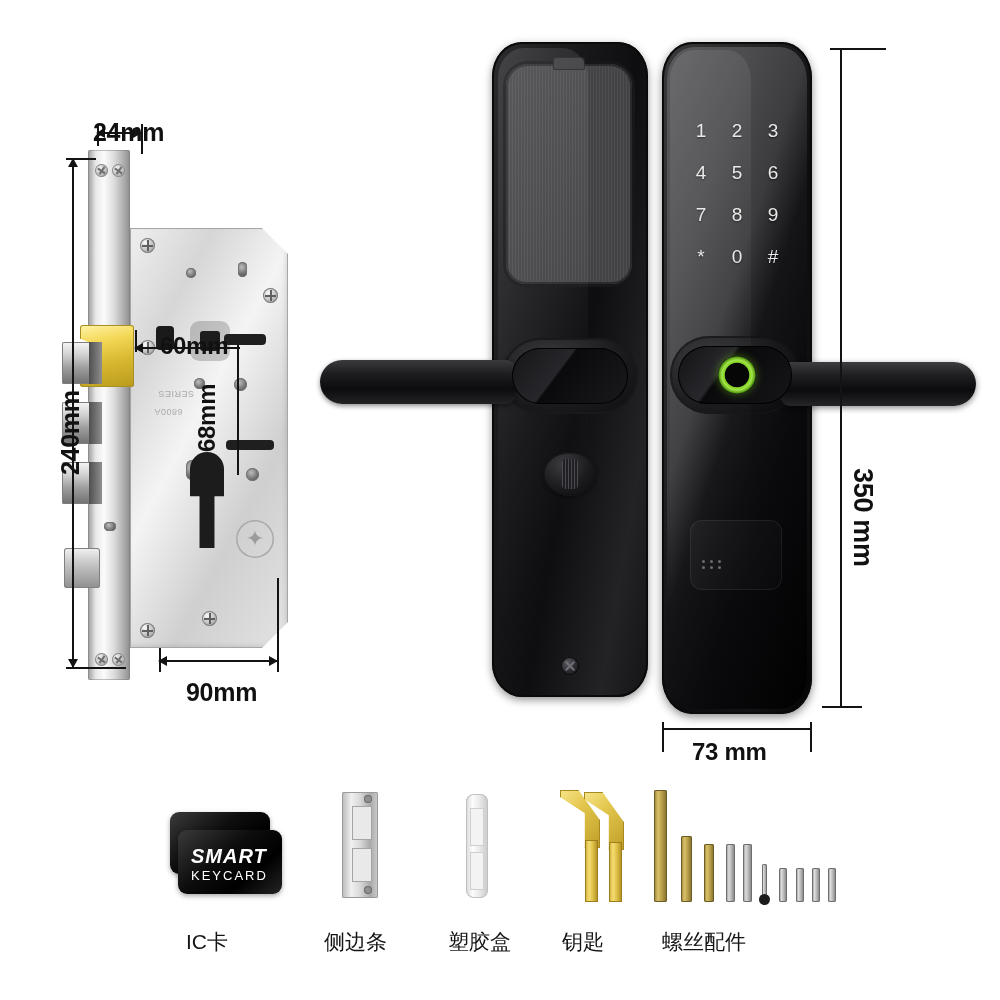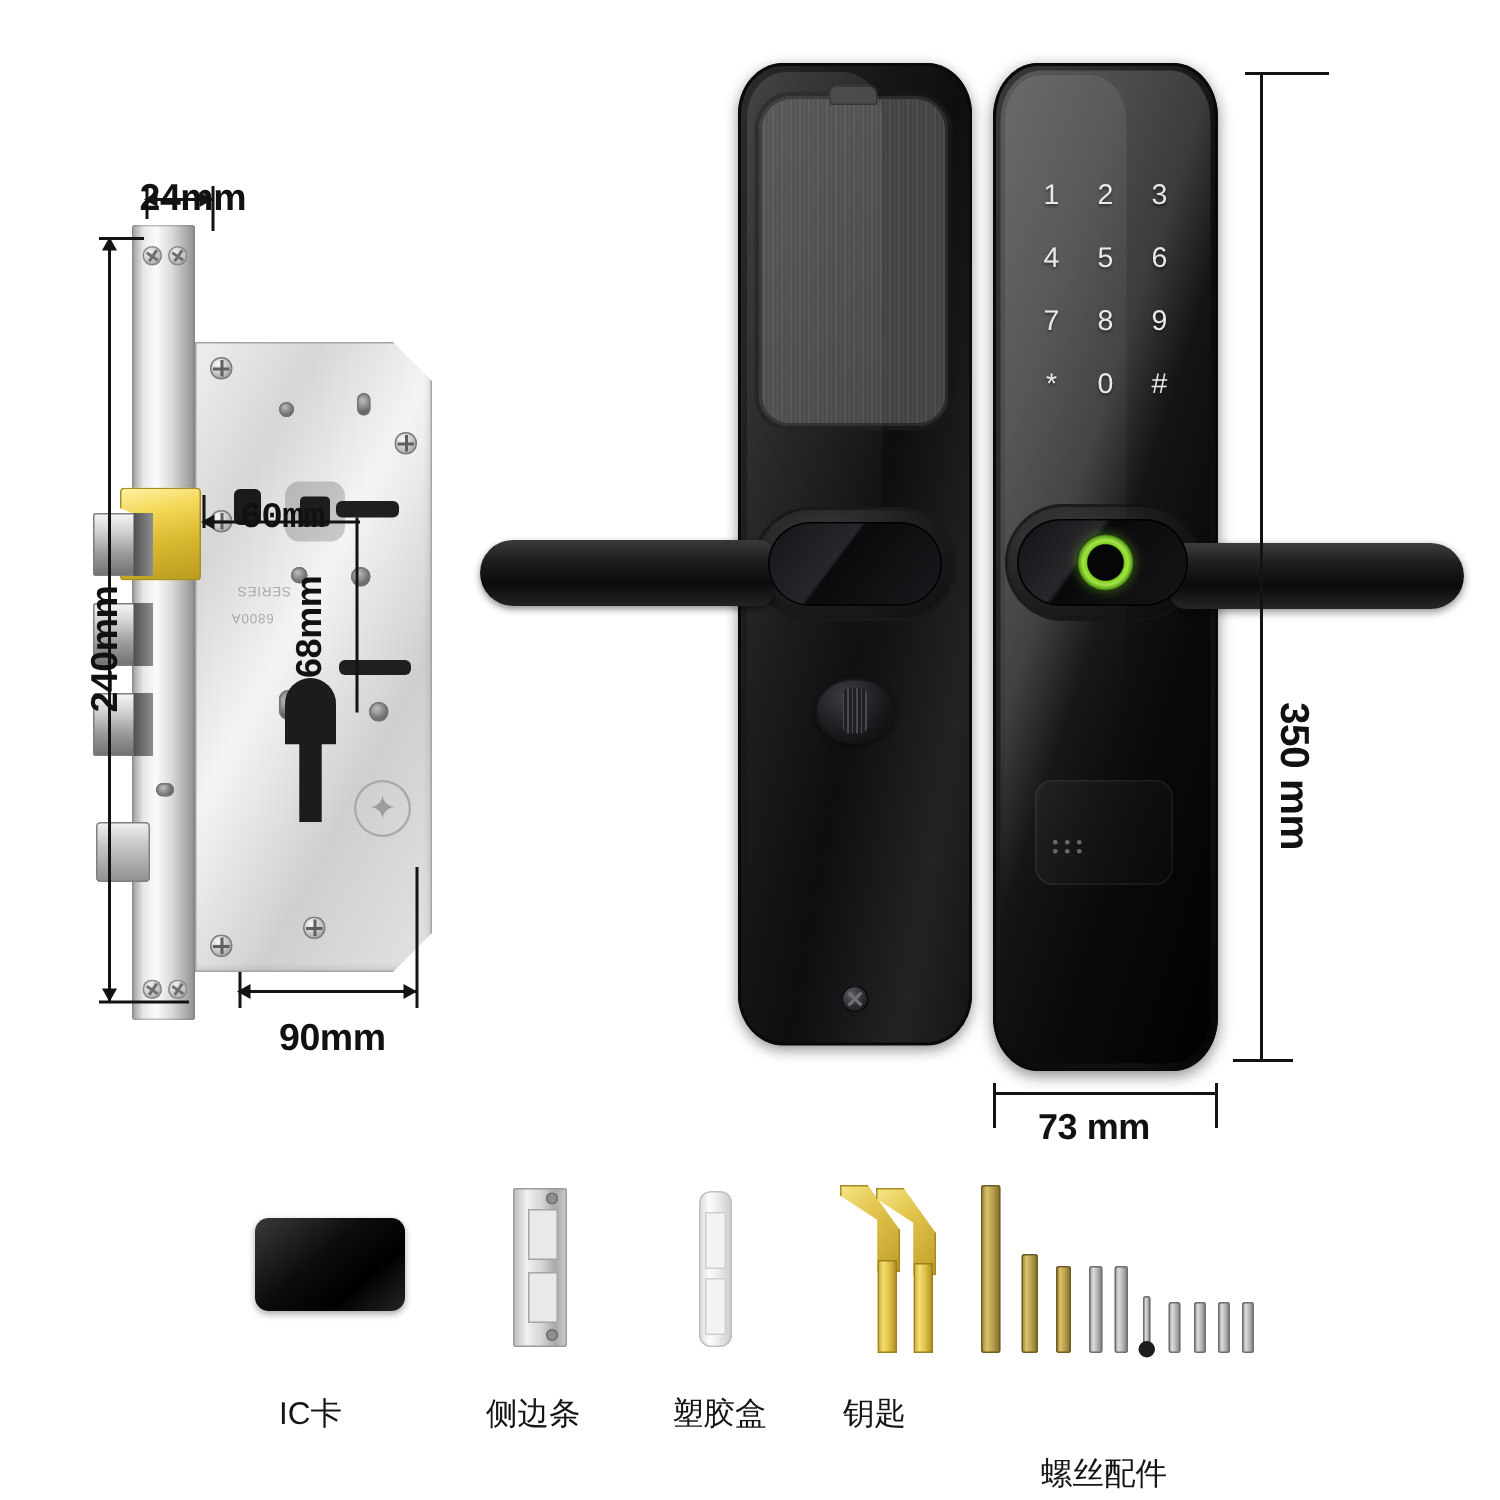--- a/index.html
+++ b/index.html
@@ -388,21 +388,21 @@
   <div class="dim-line hline" style="left:160px; top:660px; width:118px;"></div>
   <div class="arrow-l" style="left:158px; top:656px;"></div>
   <div class="arrow-r" style="left:269px; top:656px;"></div>
   <div class="tick-v" style="left:159px; top:648px; height:24px;"></div>
   <div class="tick-v" style="left:277px; top:578px; height:94px;"></div>
   <div class="dim-label" style="left:186px; top:678px; font-size:25px;">90mm</div>
 
   <div class="dim-line hline" style="left:136px; top:347px; width:104px;"></div>
   <div class="arrow-l" style="left:134px; top:343px;"></div>
   <div class="tick-v" style="left:135px; top:330px; height:22px;"></div>
-  <div class="dim-label" style="left:160px; top:332px; font-size:24px;font-family:Liberation Mono, monospace;">60mm</div>
+  <div class="dim-label" style="left:160px; top:332px; font-size:24px;">60mm</div>
 
   <div class="dim-line vline" style="left:237px; top:345px; height:130px;"></div>
   <div class="dim-label rot-90" style="left:193px; top:452px; font-size:24px;">68mm</div>
 
   <div id="inner-panel">
     <div class="panel-body"></div>
     <div class="battery-cover">
       <div class="battery-tab"></div>
     </div>
     <div class="panel-gloss"></div>
@@ -454,20 +454,24 @@
   <div class="tick-h" style="left:830px; top:48px; width:56px;"></div>
   <div class="tick-h" style="left:822px; top:706px; width:40px;"></div>
   <div class="dim-label rot90" style="left:878px; top:468px; font-size:27px;">350 mm</div>
 
   <div class="dim-line hline" style="left:662px; top:728px; width:150px;"></div>
   <div class="tick-v" style="left:662px; top:722px; height:30px;"></div>
   <div class="tick-v" style="left:810px; top:722px; height:30px;"></div>
   <div class="dim-label" style="left:692px; top:738px; font-size:24px;">73 mm</div>
 
   <div class="keycard" style="left:170px; top:812px; width:100px; height:62px;"></div>
+  <div class="keycard" style="left:178px; top:830px; width:104px; height:64px;">
+    <span class="kc-txt1">SMART</span>
+    <span class="kc-txt2">KEYCARD</span>
+  </div>
 
   <div class="strike" style="left:342px; top:792px; width:36px; height:106px;">
     <div class="strike-win" style="left:10px; top:14px; width:20px; height:34px;"></div>
     <div class="strike-win" style="left:10px; top:56px; width:20px; height:34px;"></div>
     <div class="strike-hole" style="left:22px; top:3px;"></div>
     <div class="strike-hole" style="left:22px; top:94px;"></div>
   </div>
 
   <div class="plasticbox" style="left:466px; top:794px; width:22px; height:104px;">
     <div class="pb-seg" style="top:14px; height:38px;"></div>
@@ -492,15 +496,15 @@
     <div class="screwpart screw-sil" style="left:129px; top:78px; width:8px; height:34px;"></div>
     <div class="screwpart screw-sil" style="left:146px; top:78px; width:8px; height:34px;"></div>
     <div class="screwpart screw-sil" style="left:162px; top:78px; width:8px; height:34px;"></div>
     <div class="screwpart screw-sil" style="left:178px; top:78px; width:8px; height:34px;"></div>
   </div>
 
   <div class="acc-label" style="left:186px; top:928px;">IC卡</div>
   <div class="acc-label" style="left:324px; top:928px;">侧边条</div>
   <div class="acc-label" style="left:448px; top:928px;">塑胶盒</div>
   <div class="acc-label" style="left:562px; top:928px;">钥匙</div>
-  <div class="acc-label" style="left:694px; top:928px;margin-top:40px;">螺丝配件</div>
+  <div class="acc-label" style="left:662px; top:928px;">螺丝配件</div>
 
 </div>
 
 </body></html>

